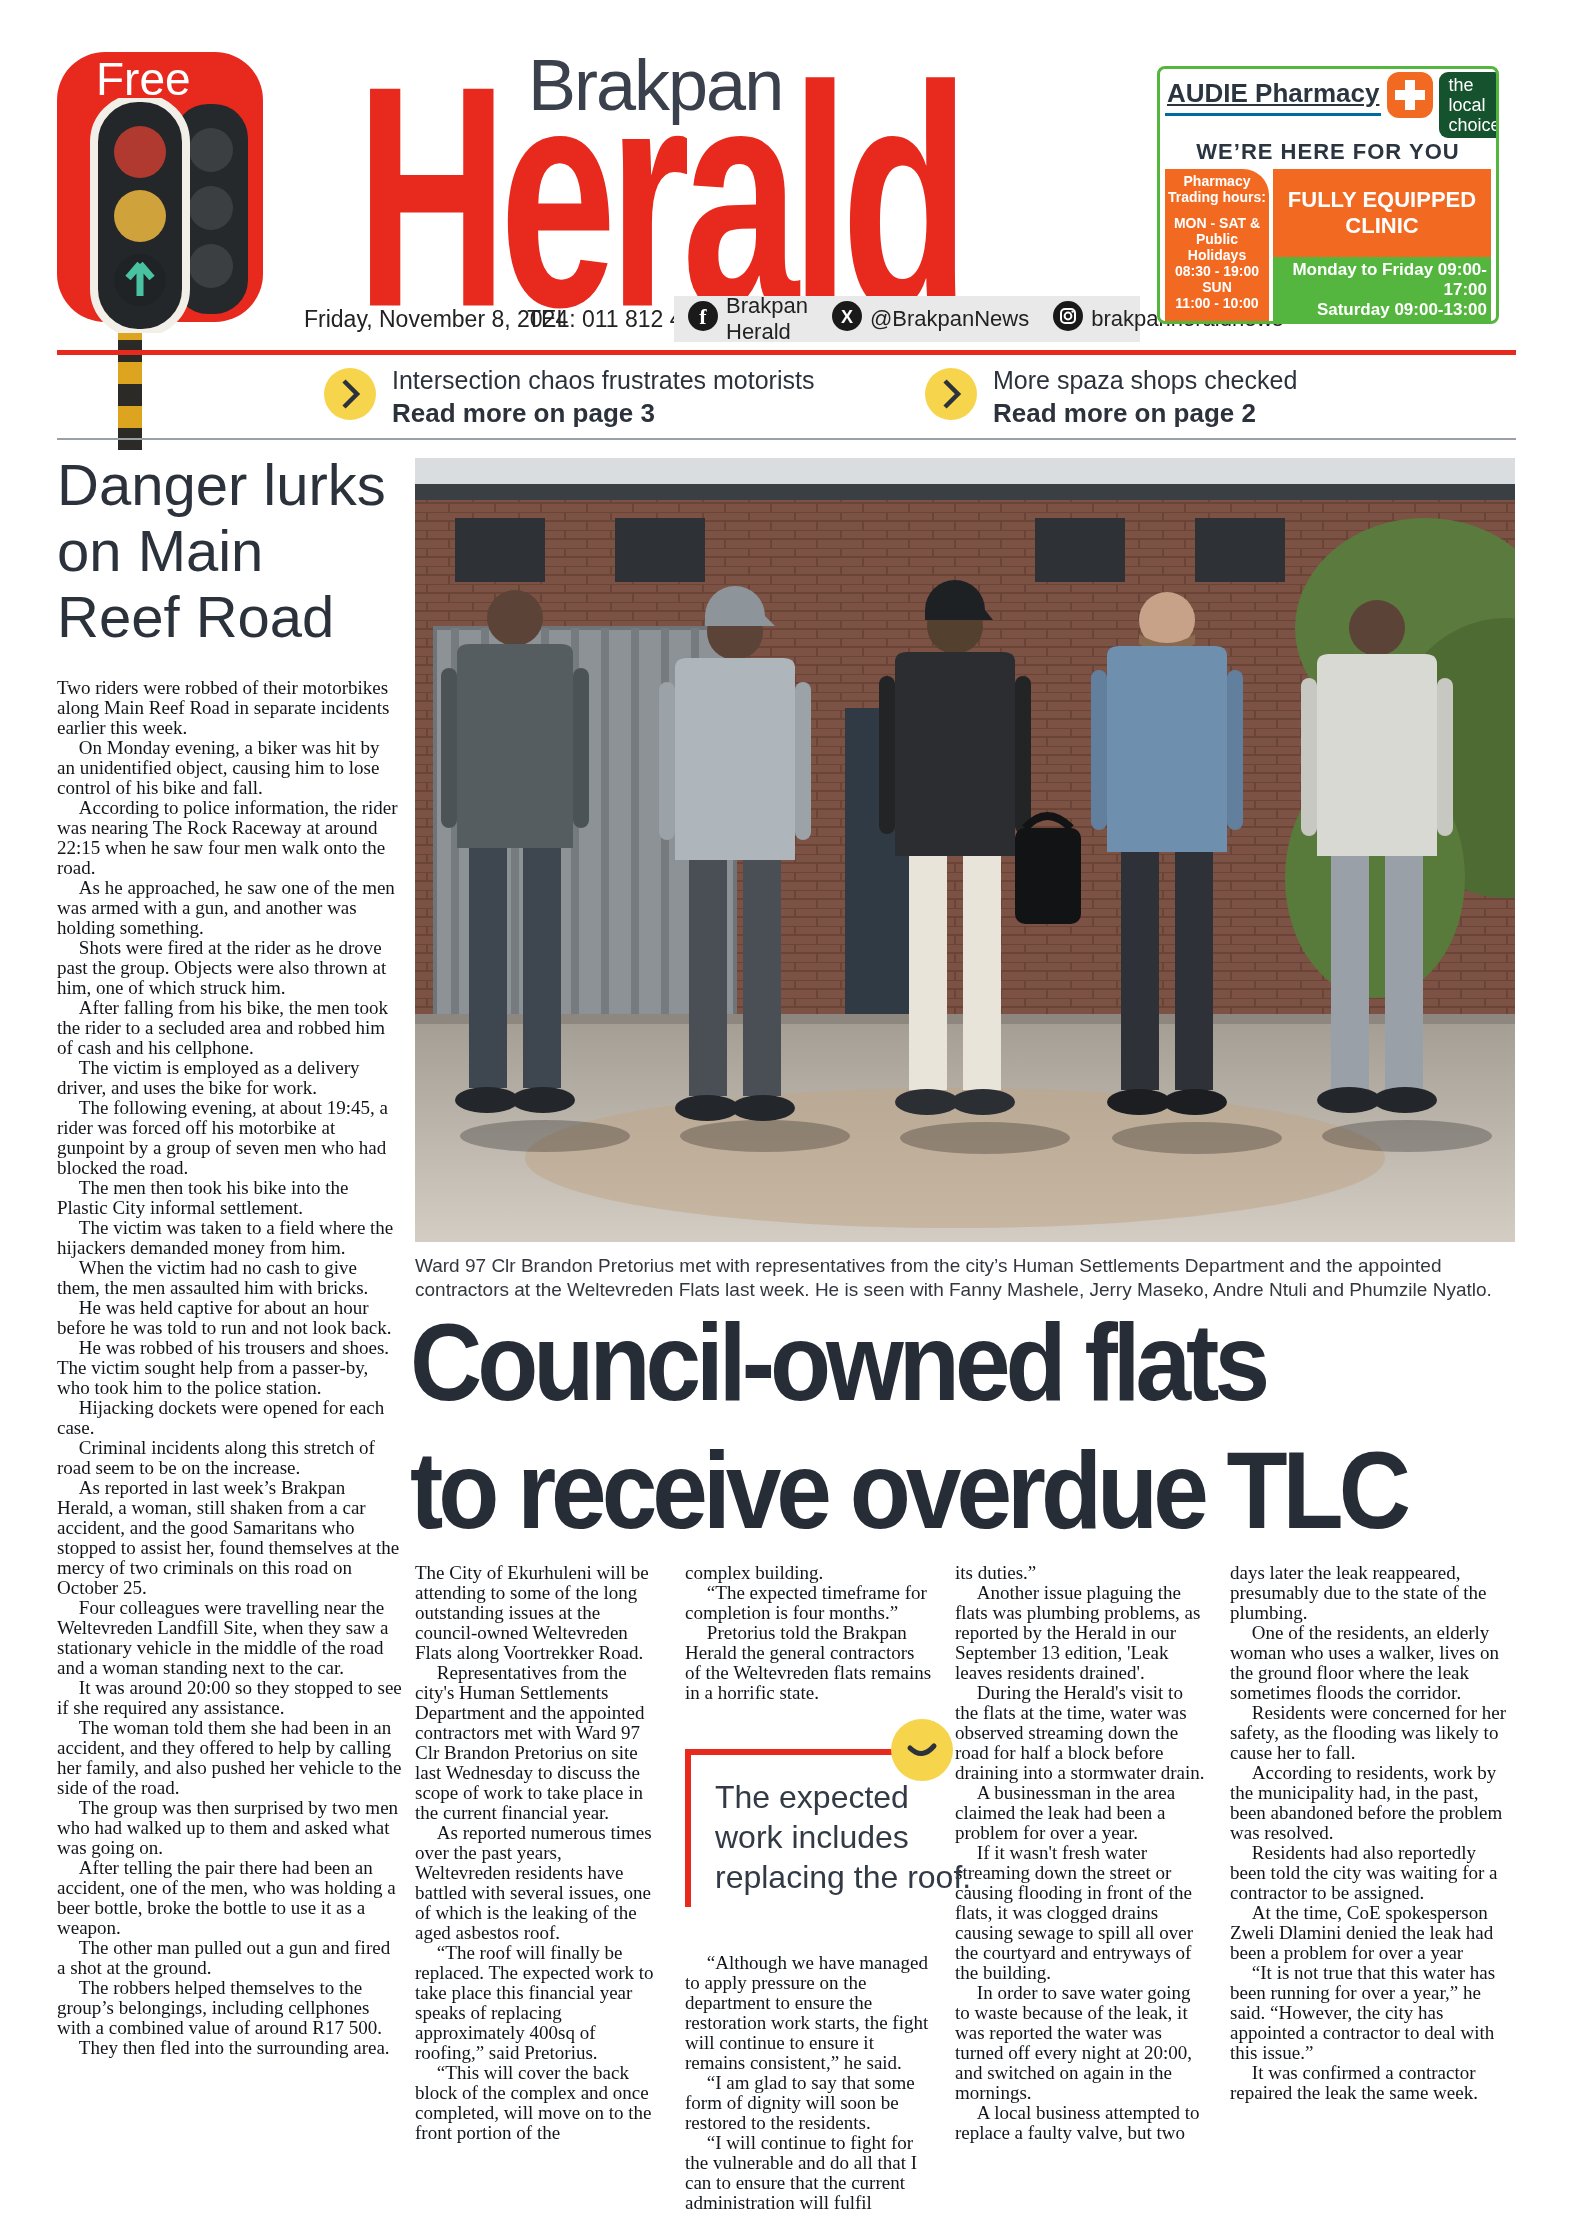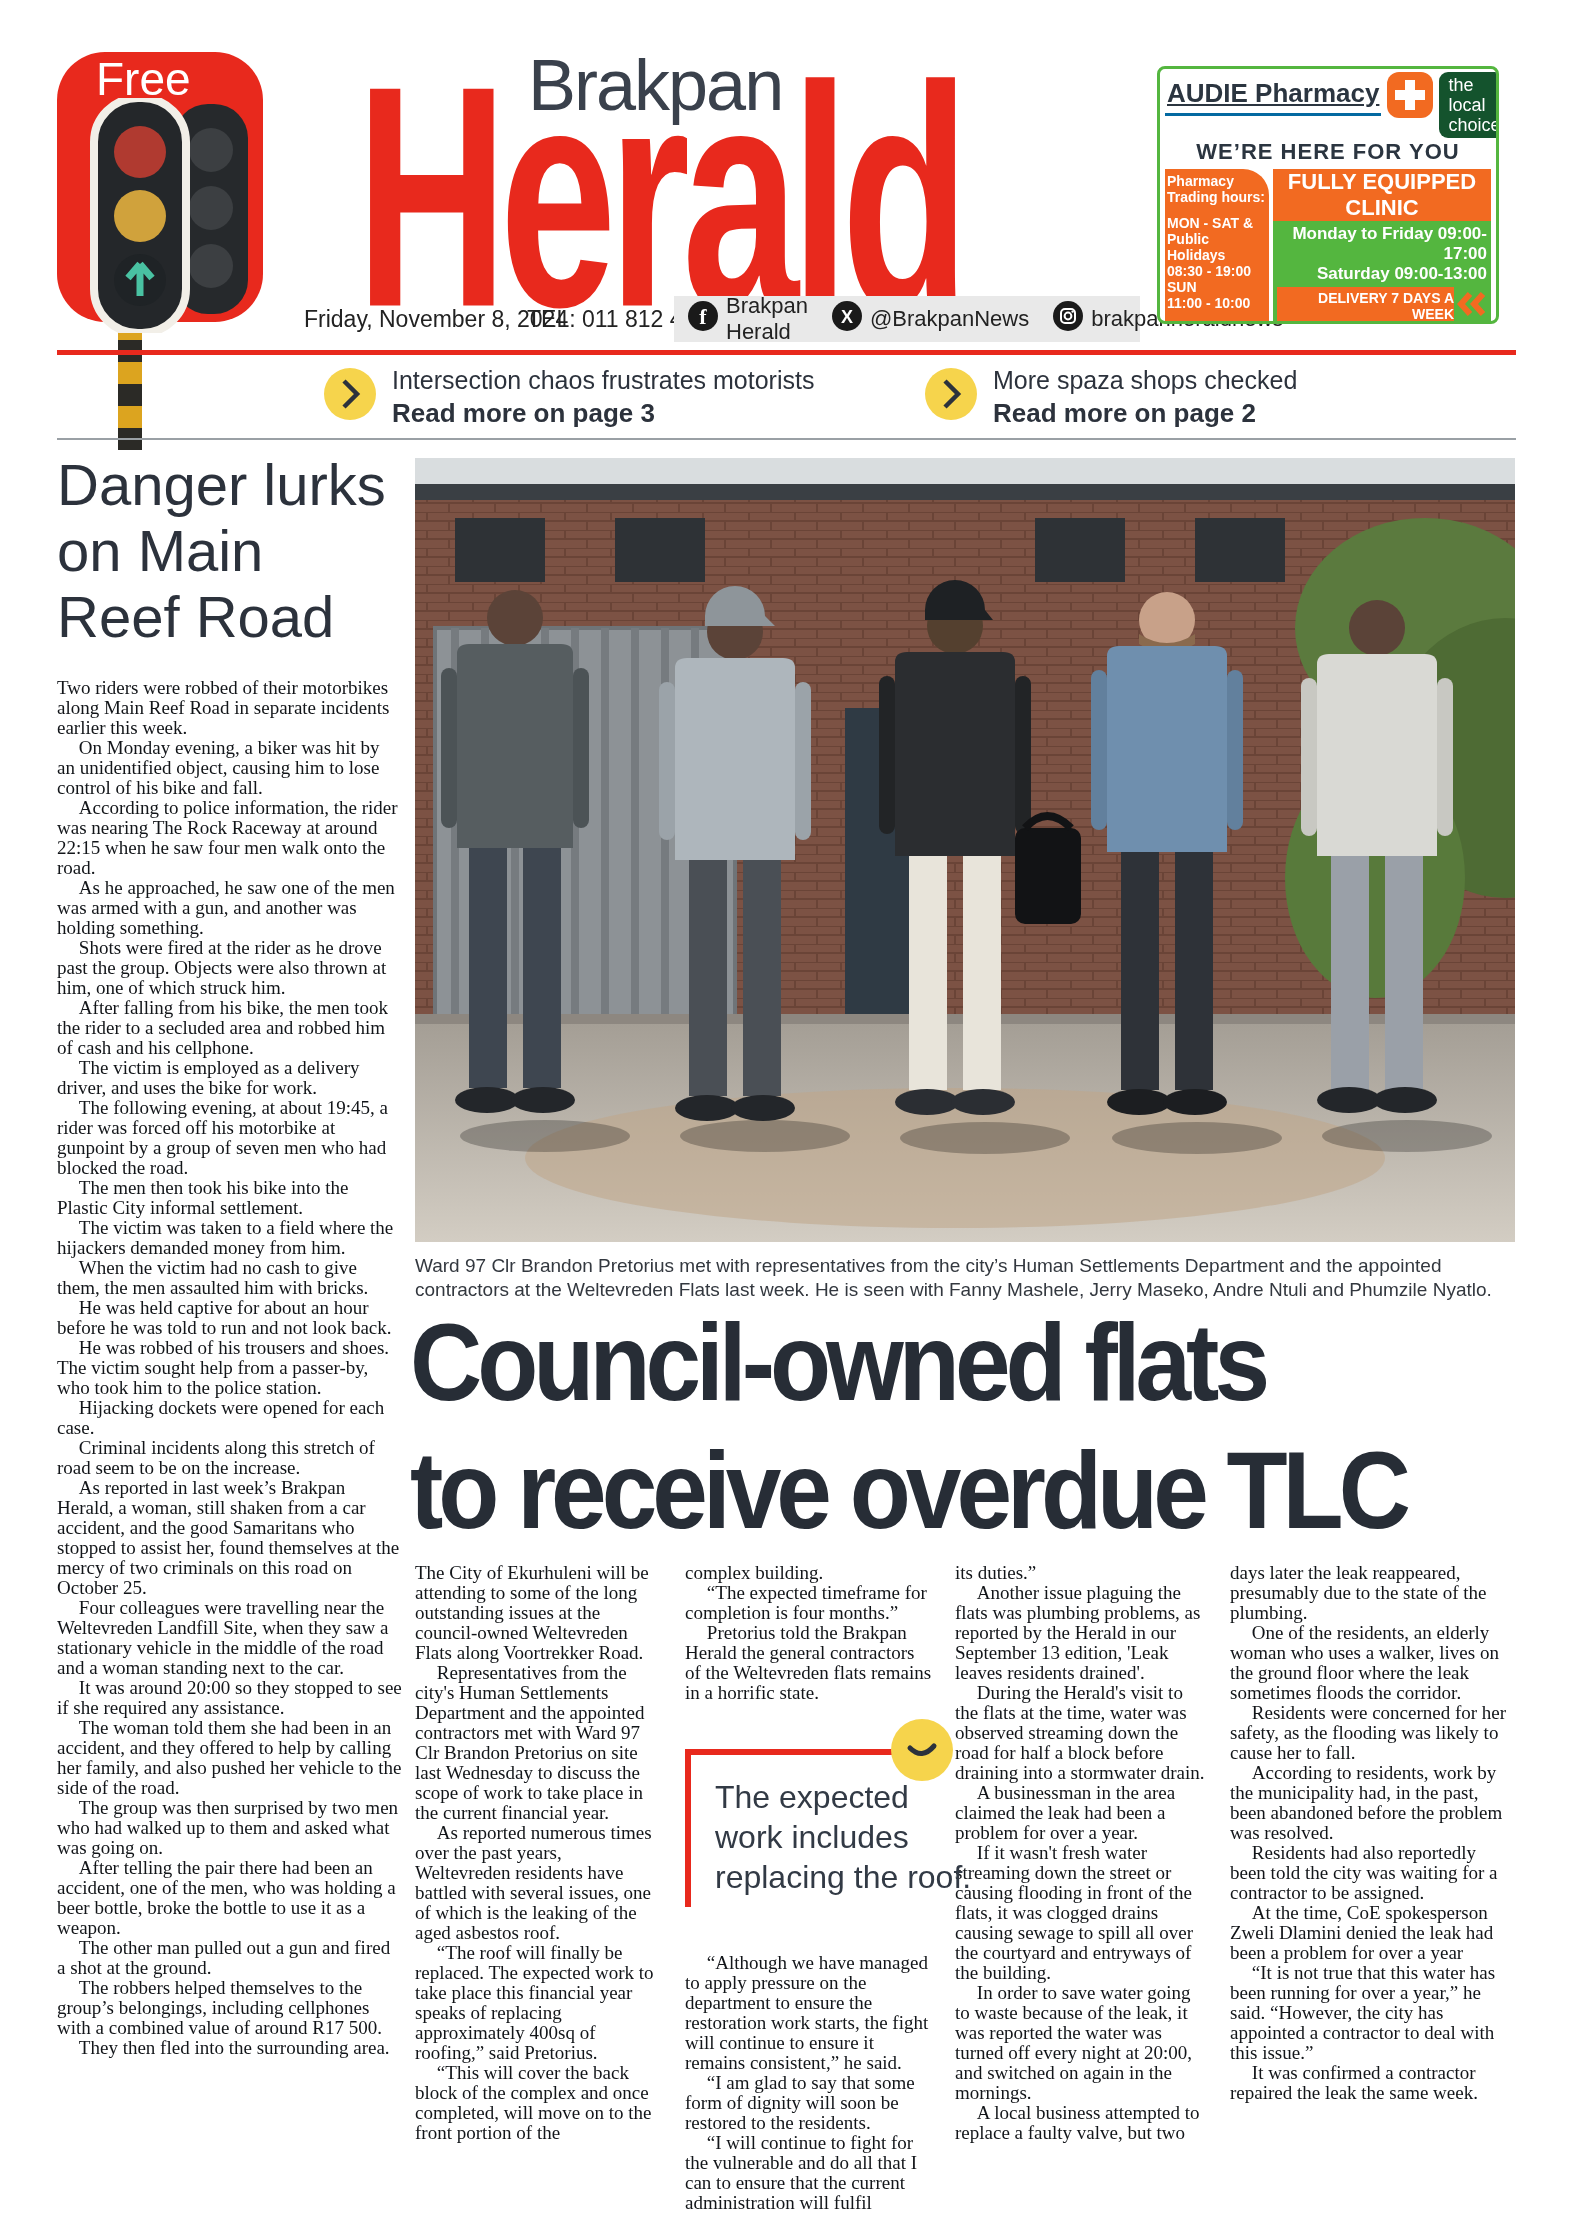--- a/index.html
+++ b/index.html
@@ -23,27 +23,27 @@
   .social-item{display:flex;align-items:center;gap:8px;font-size:22px;color:#222;cursor:pointer;}
 
   
   .ad{position:absolute;left:1157px;top:66px;width:342px;height:258px;border:3px solid #54b63f;border-radius:8px;
       box-sizing:border-box;background:#fff;padding:3px 5px;overflow:hidden;}
   .ad-row1{display:flex;align-items:flex-start;gap:6px;}
   .ad-name{font-size:26px;font-weight:700;color:#2b3540;border-bottom:3px solid #0369a1;padding:6px 2px 4px 2px;white-space:nowrap;text-decoration:underline;}
   .ad-badge{background:#14532d;color:#fff;border-radius:9px;padding:3px 9px;font-size:18px;line-height:20px;font-weight:400;}
   .ad-tagline{font-size:22px;font-weight:700;color:#2b3540;text-align:center;margin:1px 0 4px 0;letter-spacing:1px;}
   .ad-mid{display:flex;}
-  .ad-hours{width:104px;background:#f26a21;border-radius:0 26px 0 0;color:#fff;text-align:left;
+  .ad-hours{width:104px;background:#f26a21;border-radius:0 26px 0 0;color:#fff;text-align:center;
       padding:4px 2px;box-sizing:border-box;}
   .ad-hours-title{font-size:14px;font-weight:700;line-height:16px;}
   .ad-hours .para{font-size:14px;font-weight:700;line-height:16px;margin:0;}
   .ad-hours .para:first-child{margin-top:10px;}
   .ad-clinic{flex:1;margin-left:4px;}
-  .ad-clinic-head{background:#f26a21;color:#fff;font-weight:700;font-size:22px;text-align:center;padding:0 0;}
+  .ad-clinic-head{background:#f26a21;color:#fff;font-weight:700;font-size:22px;text-align:center;padding:18px 0;}
   .ad-clinic-body{background:#54b63f;color:#fff;text-align:right;padding:3px 4px 4px 4px;}
   .ad-clinic-line{font-size:17px;font-weight:700;line-height:20px;}
   .delivery-row{display:flex;align-items:center;margin:3px 0;}
   .delivery-strip{flex:1;background:#f26a21;font-size:14px;font-weight:700;padding:3px 0;}
 
   
   .red-rule{position:absolute;left:57px;top:350px;width:1459px;height:5px;background:#e8291d;}
   .gray-rule{position:absolute;left:57px;top:438px;width:1459px;height:2px;background:#9aa0a5;}
   .teaser{position:absolute;top:366px;display:flex;align-items:flex-start;gap:16px;cursor:pointer;}
   .teaser-1{left:324px;} .teaser-2{left:925px;}

